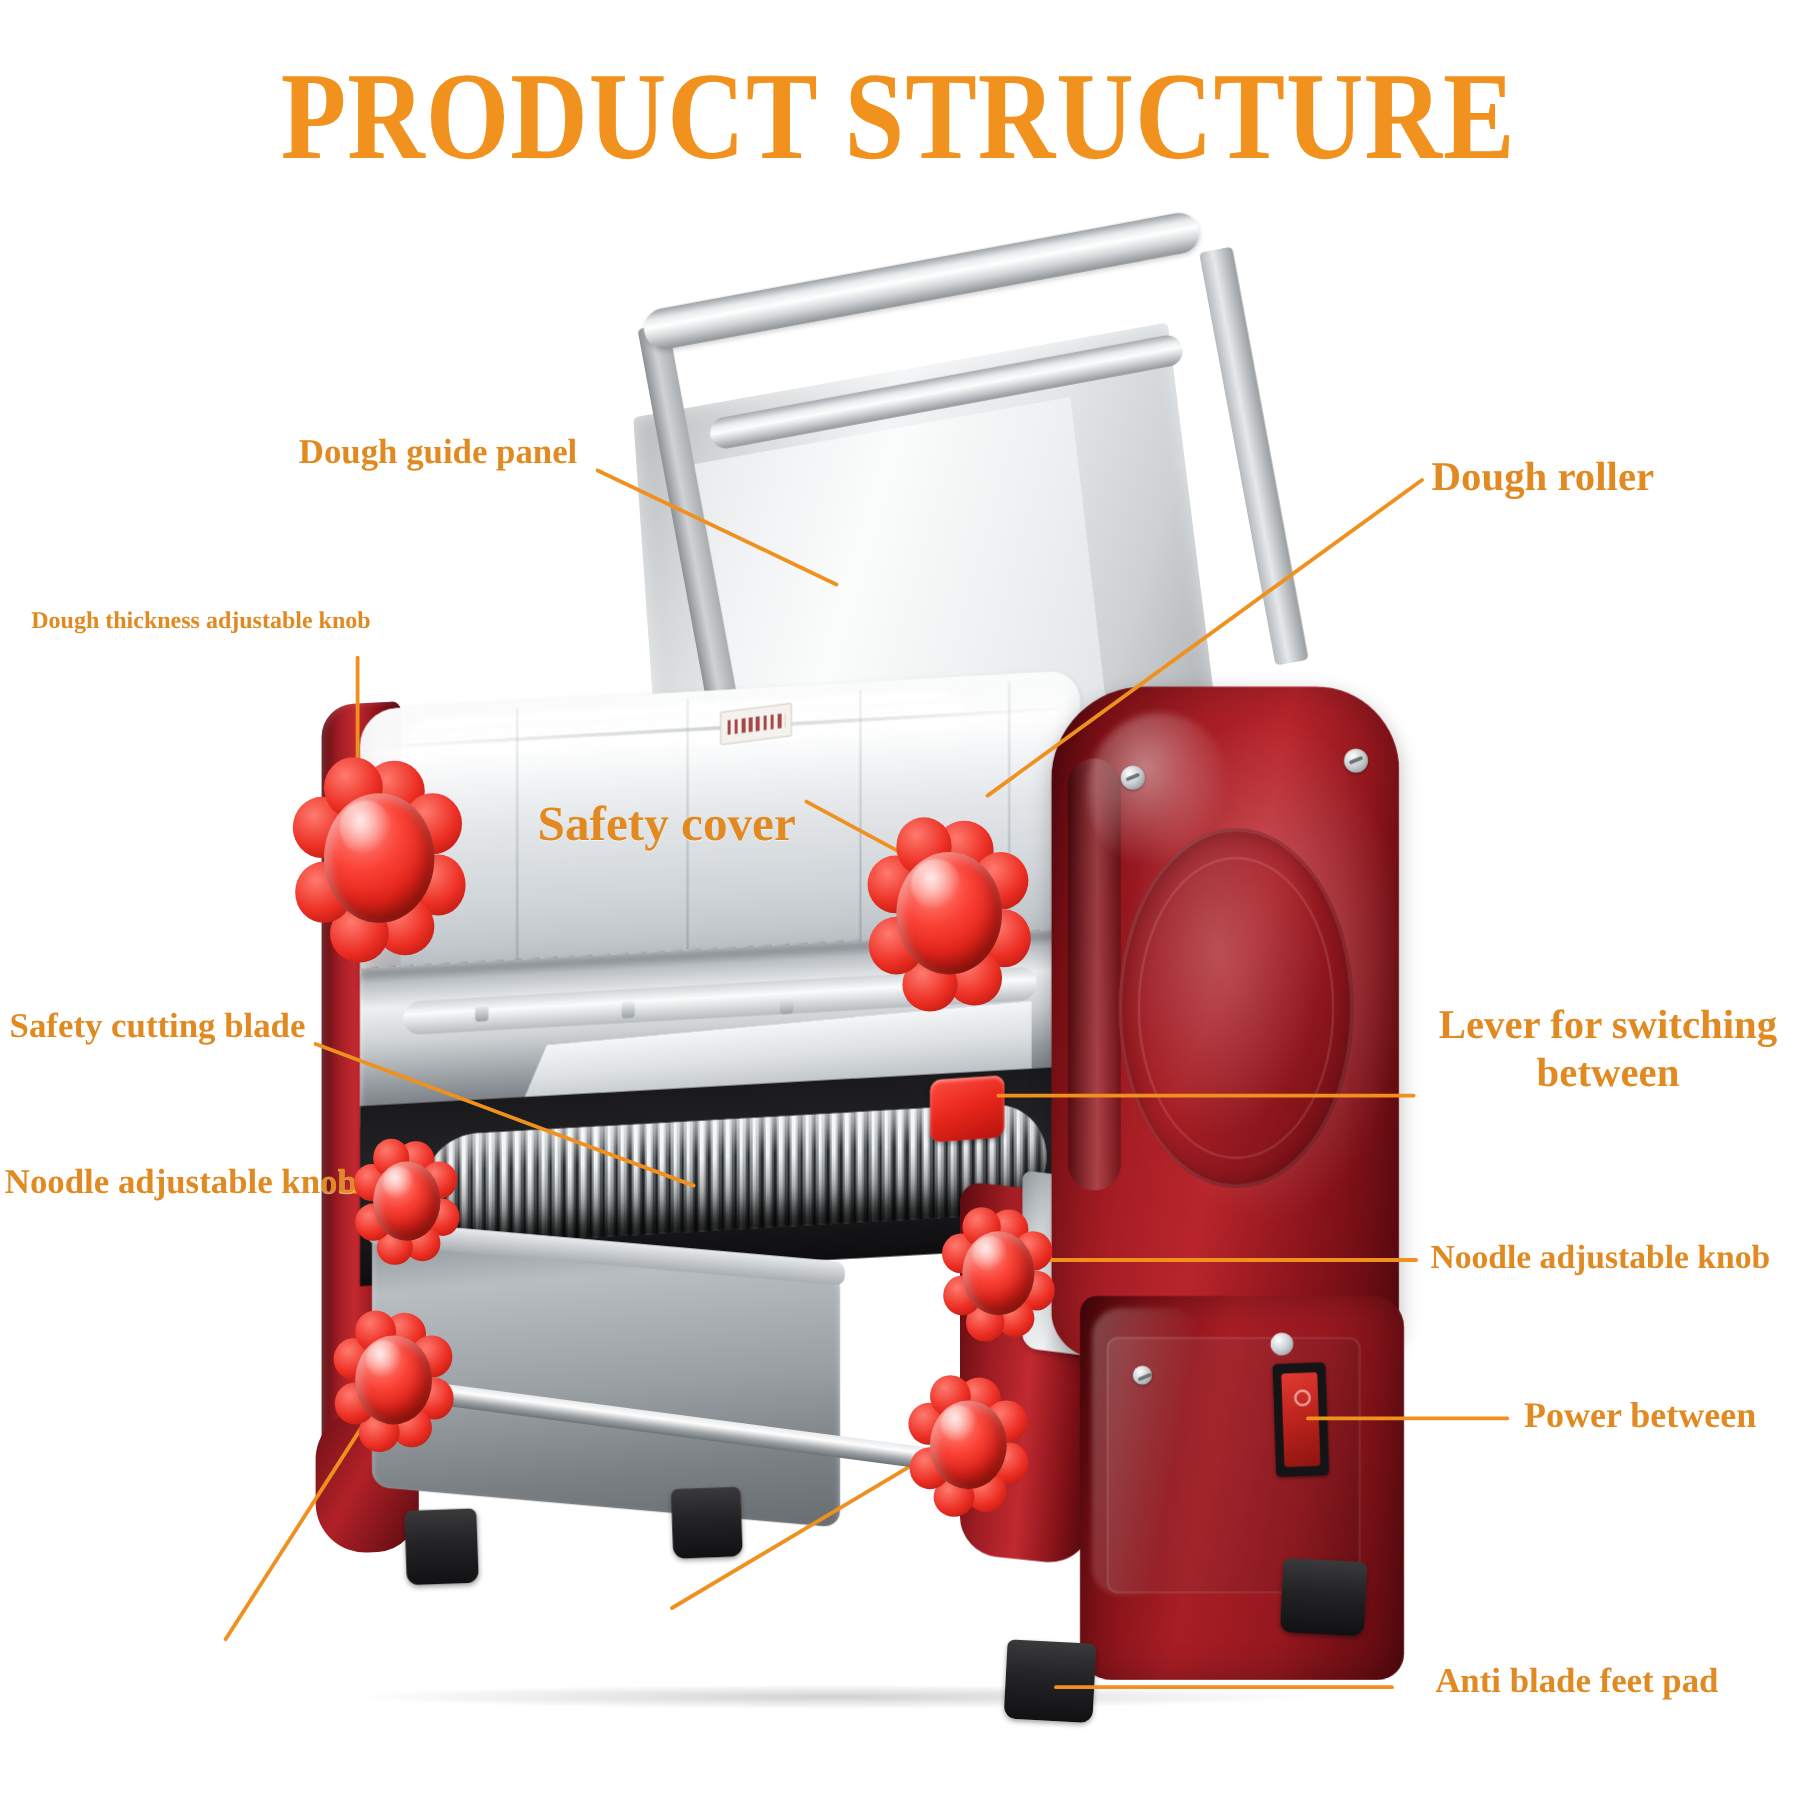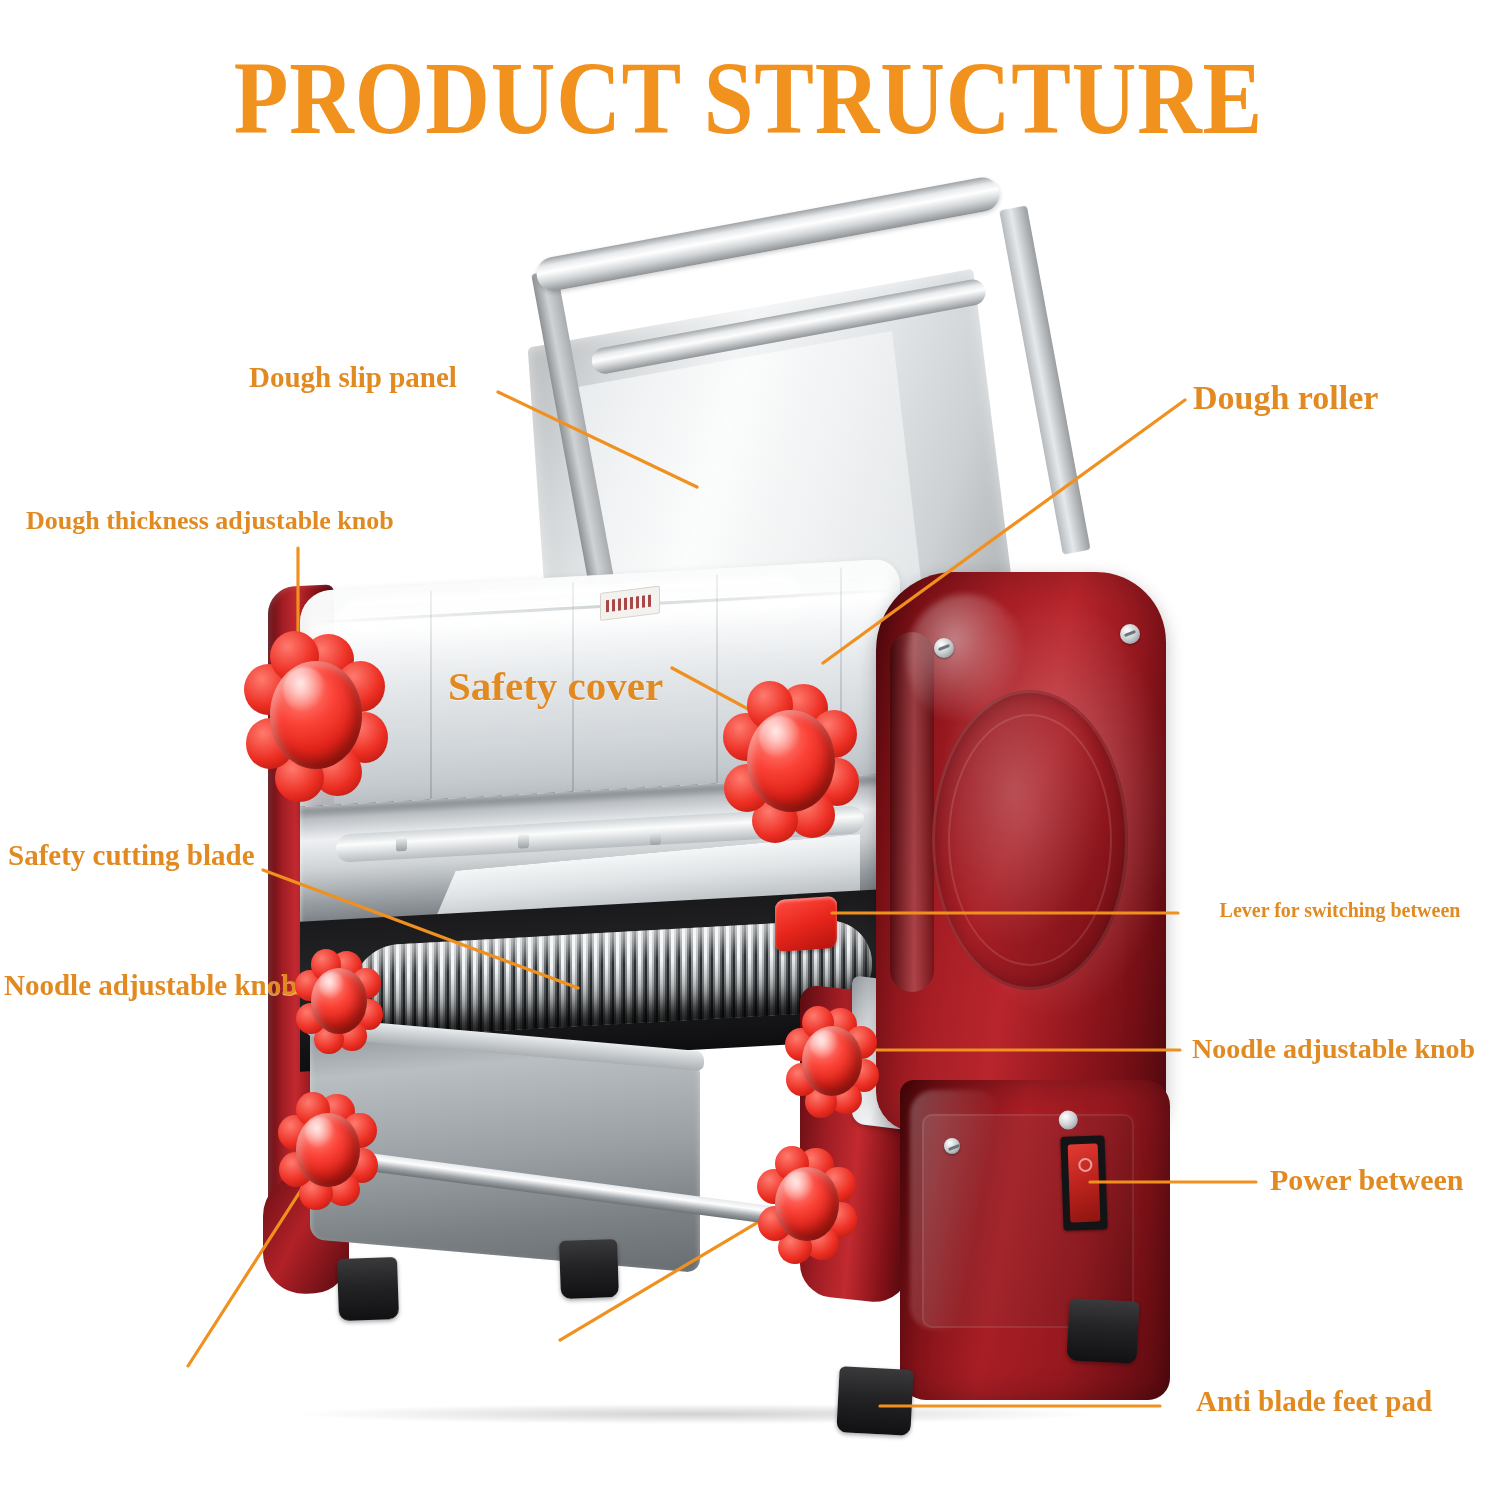--- a/index.html
+++ b/index.html
@@ -553,33 +553,33 @@
 
       <line x1="1256" y1="1182" x2="1090" y2="1182"></line>
 
       <line x1="188" y1="1366" x2="328" y2="1148"></line>
       <line x1="560" y1="1340" x2="802" y2="1196"></line>
 
       <line x1="1160" y1="1406" x2="880" y2="1406"></line>
     </g>
   </svg>
 
-  <div class="lbl" style="left:249px;top:360px;font-size:29px">Dough slip panel</div>
+  <div class="lbl" style="left:249px;top:360px;font-size:29px">Dough guide panel</div>
 
   <div class="lbl" style="left:1193px;top:378px;font-size:34px">Dough roller</div>
 
-  <div class="lbl" style="left:26px;top:506px;font-size:26px">Dough thickness adjustable knob</div>
+  <div class="lbl" style="left:26px;top:506px;font-size:20px">Dough thickness adjustable knob</div>
 
   <div class="lbl" style="left:448px;top:662px;font-size:41px">Safety cover</div>
 
   <div class="lbl" style="left:8px;top:838px;font-size:29px">Safety cutting blade</div>
 
   <div class="lbl" style="left:4px;top:968px;font-size:29px">Noodle adjustable knob</div>
 
-  <div class="lbl two" style="left:1186px;top:899px;width:308px;font-size:20px">
+  <div class="lbl two" style="left:1186px;top:835px;width:308px;font-size:34px">
     <span>Lever for switching between</span><br>
   </div>
 
   <div class="lbl" style="left:1192px;top:1032px;font-size:28px">Noodle adjustable knob</div>
 
   <div class="lbl" style="left:1270px;top:1162px;font-size:30px">Power between</div>
 
 
   <div class="lbl" style="left:1196px;top:1384px;font-size:29px">Anti blade feet pad</div>
 

